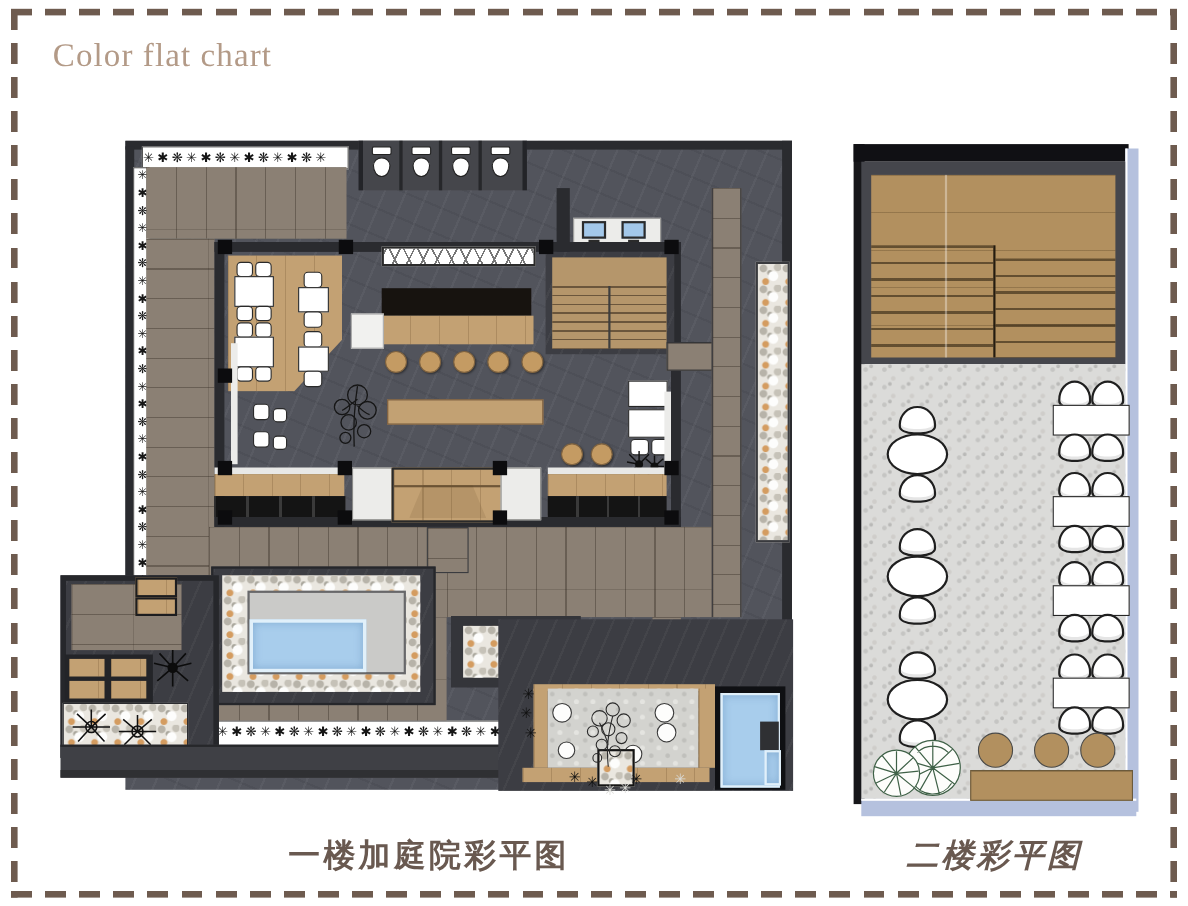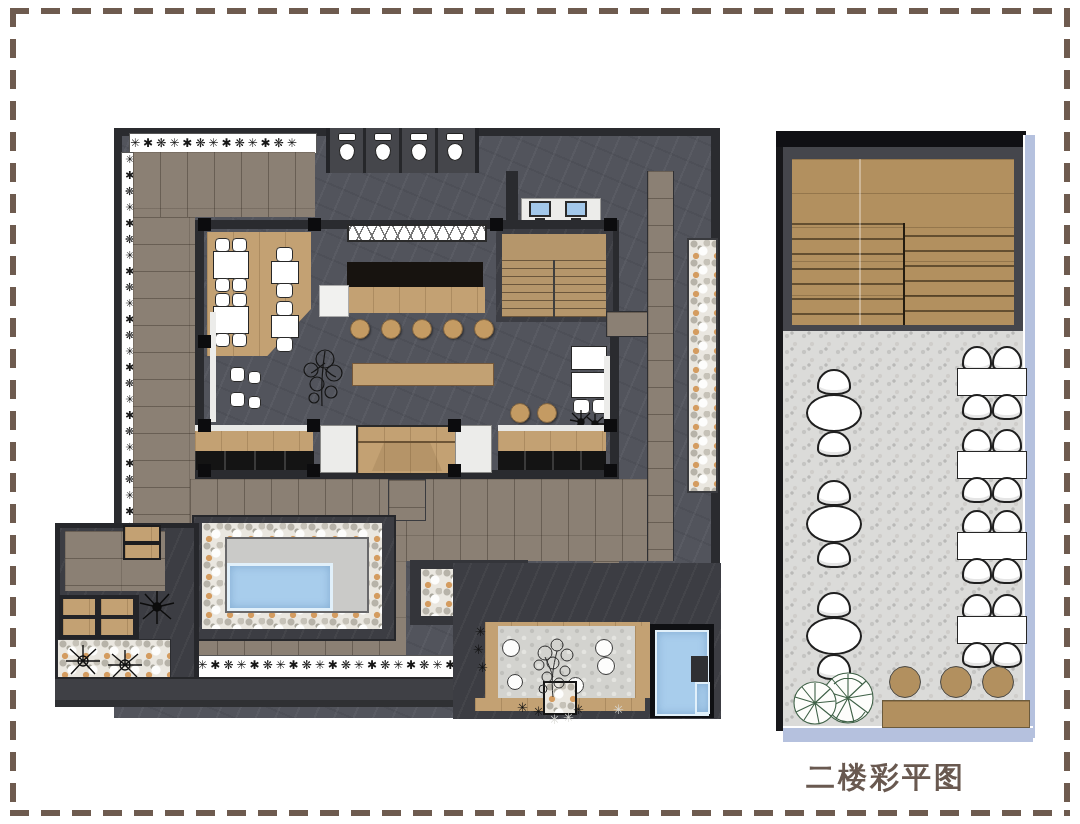--- a/index.html
+++ b/index.html
@@ -71,20 +71,21 @@
 <body>
 
 <div class="page">
 
   <div class="a dash-h" style="left:10px;right:10px;top:8px;"></div>
   <div class="a dash-h" style="left:10px;right:10px;bottom:8px;"></div>
   <div class="a dash-v" style="top:8px;bottom:8px;left:10px;"></div>
   <div class="a dash-v" style="top:8px;bottom:8px;right:10px;"></div>
 
   <div class="a" style="left:34px;top:34px;display:flex;align-items:baseline;">
+    <span class="title-en">Color flat chart</span>
   </div>
 
   <div class="a" style="left:55px;top:125px;width:670px;height:615px;">
 
     <div class="a slate" style="left:59px;top:3px;width:606px;height:590px;"></div>
     <div class="a wall" style="left:59px;top:3px;width:606px;height:8px;"></div>
     <div class="a wall" style="left:656px;top:3px;width:9px;height:437px;"></div>
     <div class="a wall" style="left:59px;top:8px;width:8px;height:390px;"></div>
 
     <div class="a plantrow" style="left:74px;top:8px;width:186px;height:19px;">✳✱❋✳✱❋✳✱❋✳✱❋✳</div>
@@ -377,14 +378,15 @@
         <path fill="none" d="M23 23 L23 3 M23 23 L38 9 M23 23 L43 21 M23 23 L39 36 M23 23 L27 43 M23 23 L12 40 M23 23 L4 32 M23 23 L3 17 M23 23 L10 7"></path>
       </g>
     </svg>
 
     <div class="a stool2" style="left:114px;top:543px;width:30px;height:30px;"></div>
     <div class="a stool2" style="left:165px;top:543px;width:30px;height:30px;"></div>
     <div class="a stool2" style="left:207px;top:543px;width:30px;height:30px;"></div>
     <div class="a wood2" style="left:107px;top:577px;width:146px;height:26px;border:1px solid #6b5a3c;"></div>
   </div>
 
-  <div class="a caption" style="left:757px;top:758px;width:258px;">二楼彩平图</div>
+  <div class="a caption" style="left:55px;top:758px;width:670px;">一楼加庭院彩平图</div>
+  <div class="a caption" style="left:775px;top:758px;width:258px;font-style:italic;">二楼彩平图</div>
 </div>
 
 </body></html>

